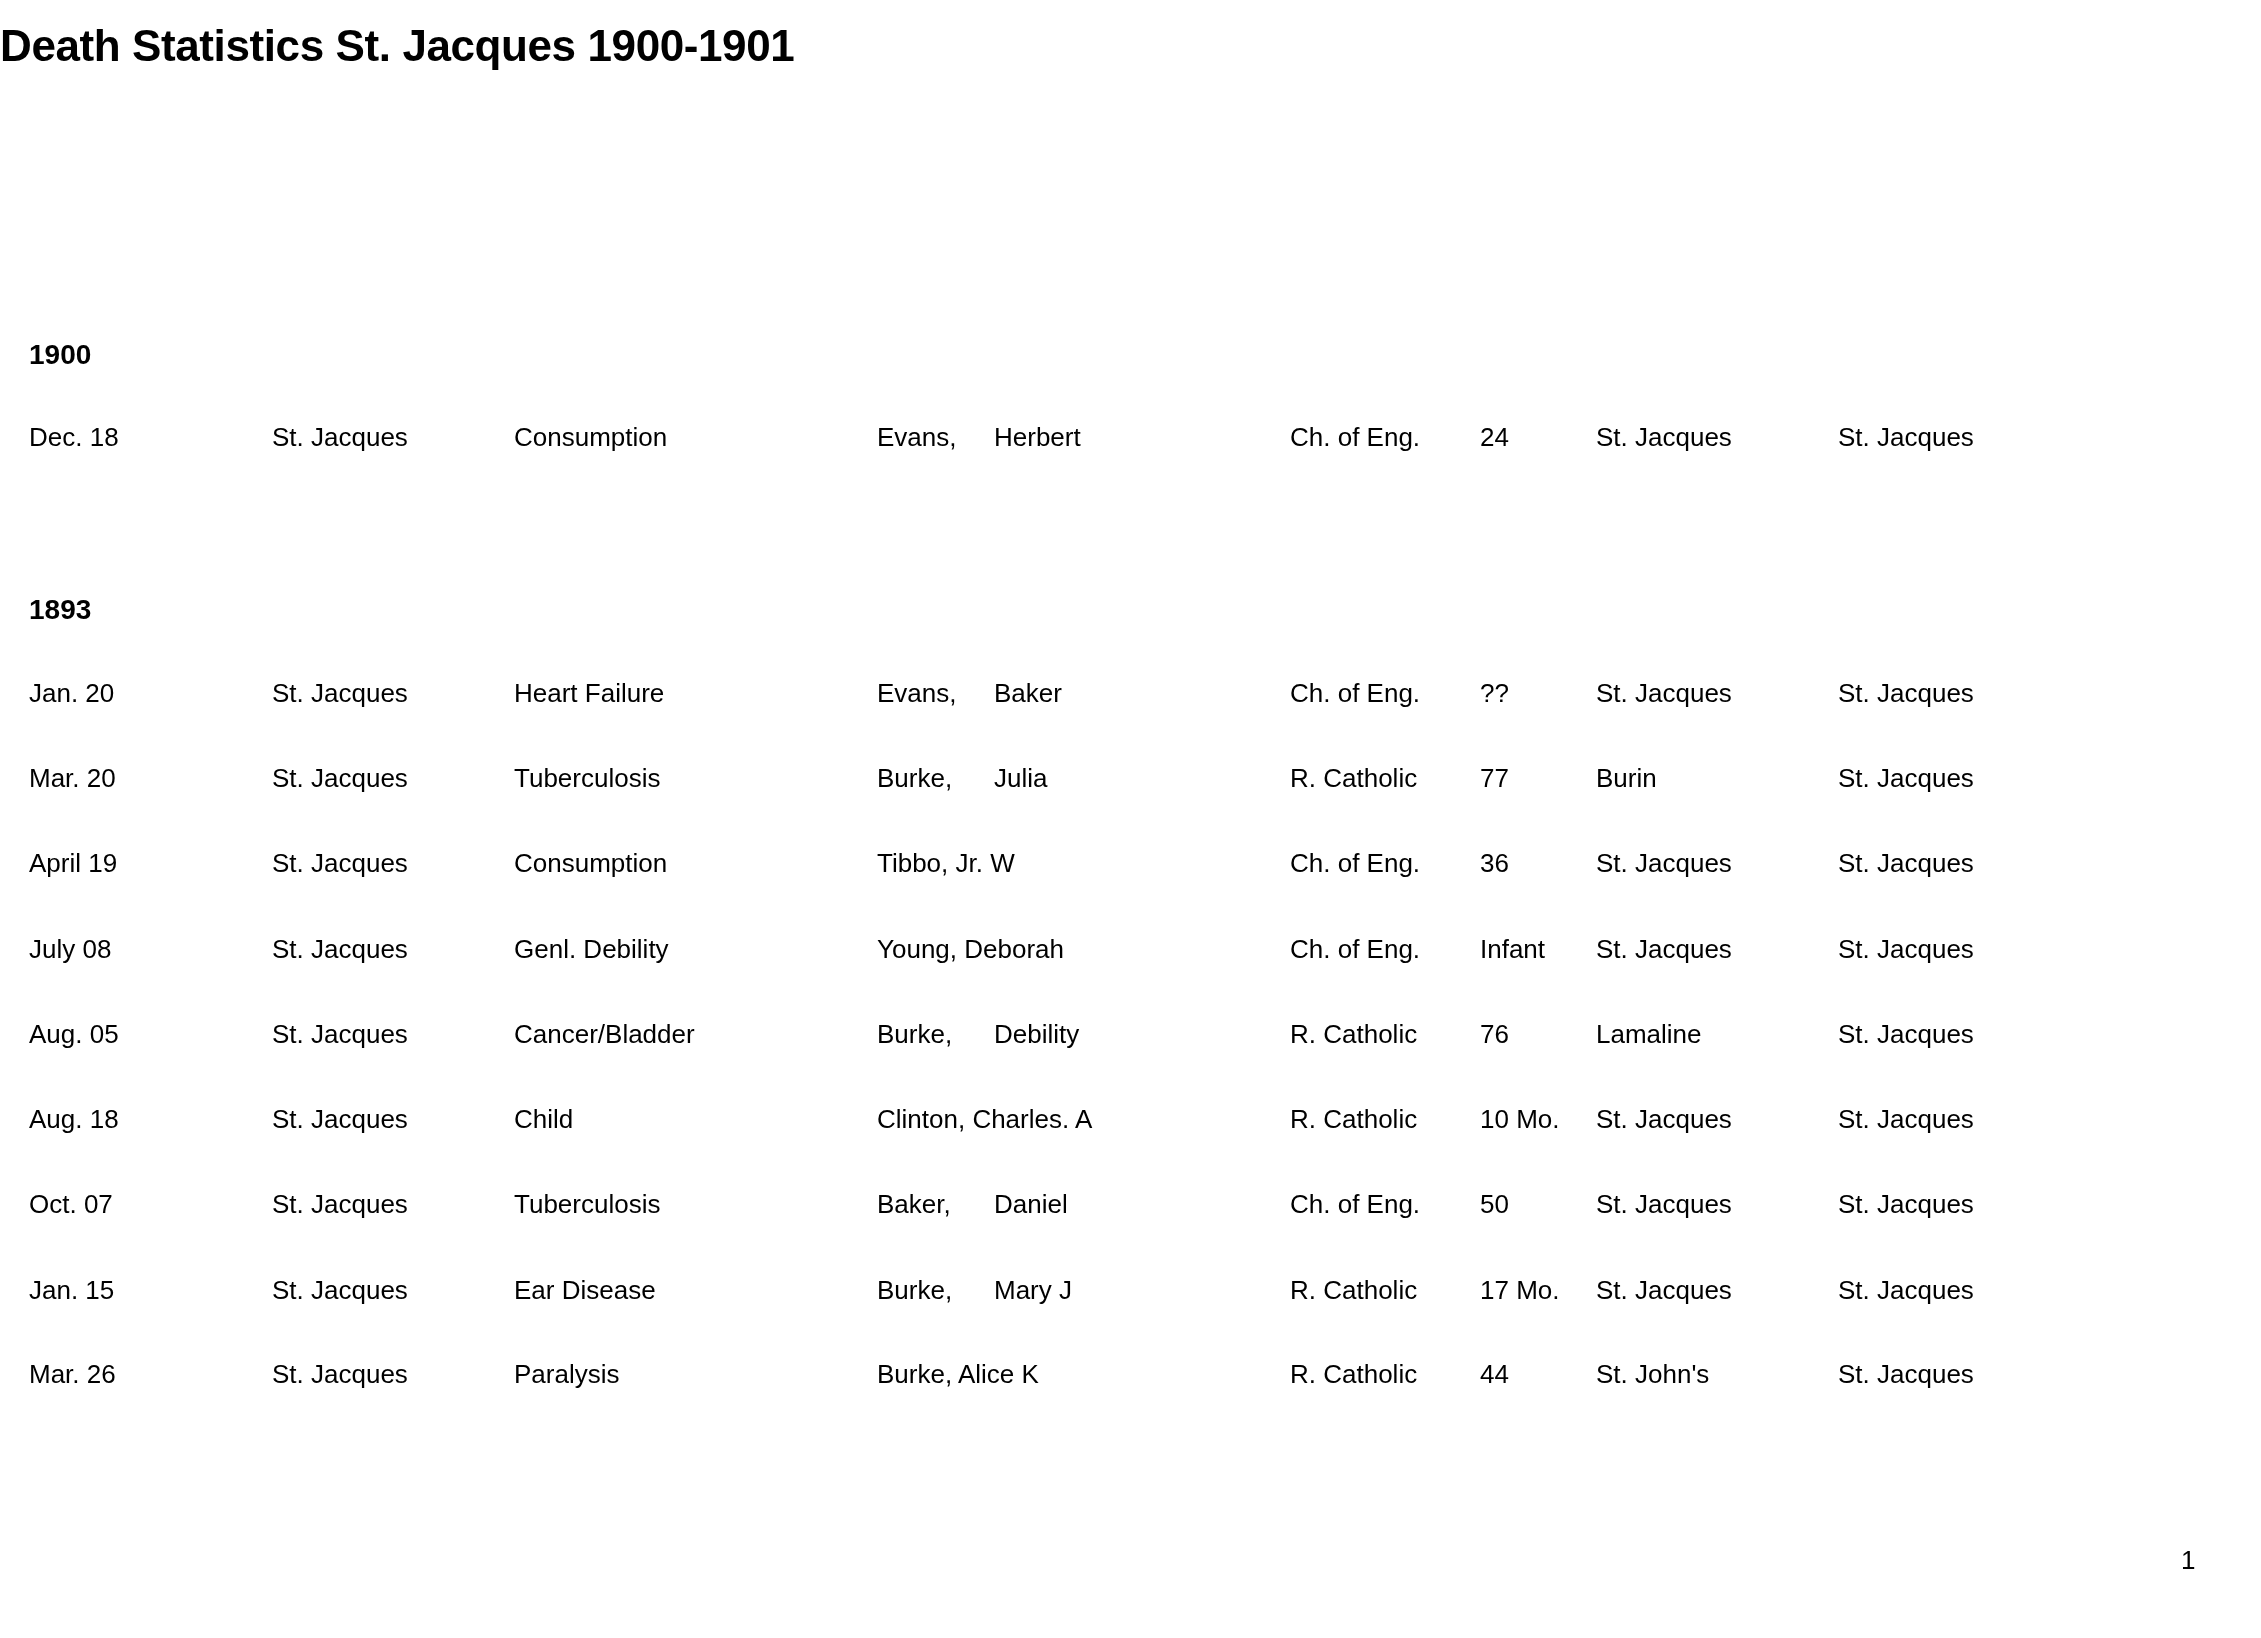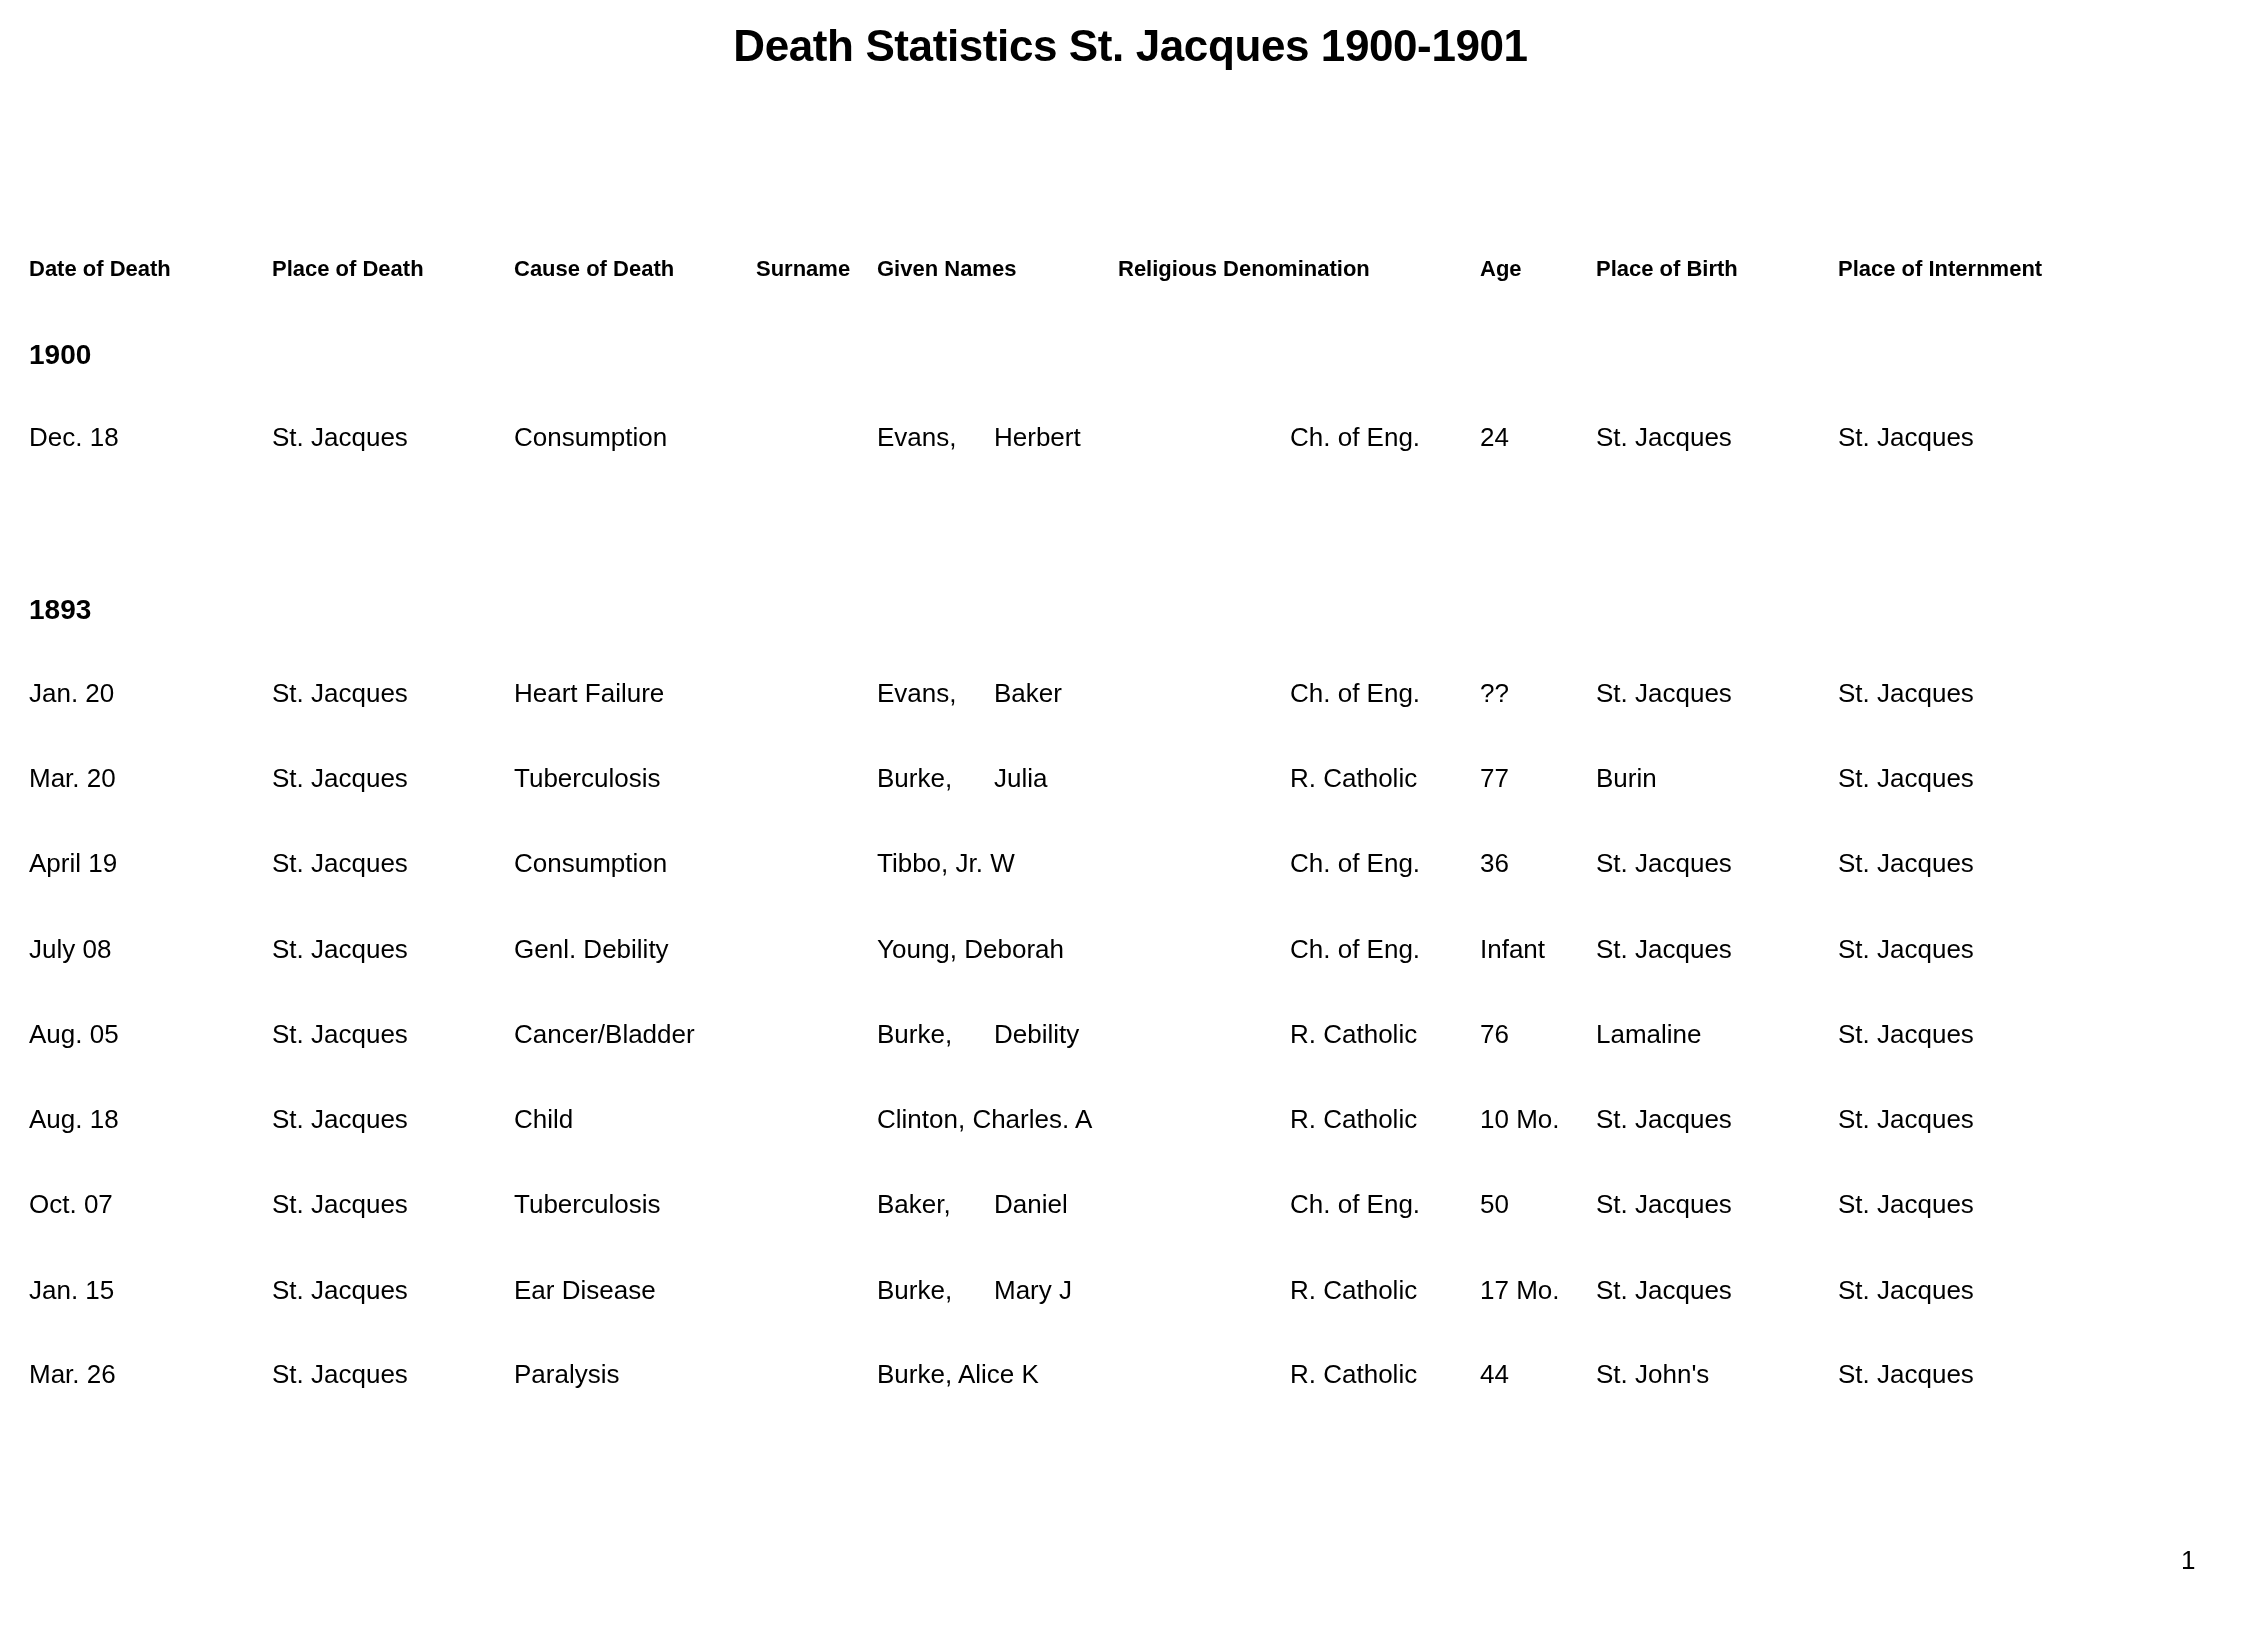--- a/index.html
+++ b/index.html
@@ -10,21 +10,21 @@
     background: #ffffff;
     color: #000000;
     font-family: "Liberation Sans", sans-serif;
     overflow: hidden;
   }
   .title {
     position: absolute;
     top: 21px;
     left: 0;
     width: 100%;
-    text-align: center;
+    text-align: left;
     font-size: 44px;
     font-weight: 700;
     letter-spacing: -0.4px;
     white-space: pre;
   }
   .row {
     position: absolute;
     left: 0;
     width: 100%;
     height: 37px;
@@ -66,31 +66,20 @@
     white-space: pre;
   }
 </style>
 </head>
 <body>
 
 <div class="page">
 
   <div class="title">Death Statistics St. Jacques 1900-1901</div>
 
-  <div class="row hdr" style="top:256px">
-    <span class="c-date">Date of Death</span>
-    <span class="c-pod">Place of Death</span>
-    <span class="c-cause">Cause of Death</span>
-    <span class="c-sur">Surname</span>
-    <span class="c-gnh">Given Names</span>
-    <span class="c-relh">Religious Denomination</span>
-    <span class="c-age">Age</span>
-    <span class="c-birth">Place of Birth</span>
-    <span class="c-int">Place of Internment</span>
-  </div>
 
   <div class="yearrow" style="top:339px">1900</div>
 
   <div class="row" style="top:422px">
     <span class="c-date">Dec. 18</span>
     <span class="c-pod">St. Jacques</span>
     <span class="c-cause">Consumption</span>
     <span class="c-name">Evans,</span>
     <span class="c-given">Herbert</span>
     <span class="c-rel">Ch. of Eng.</span>

